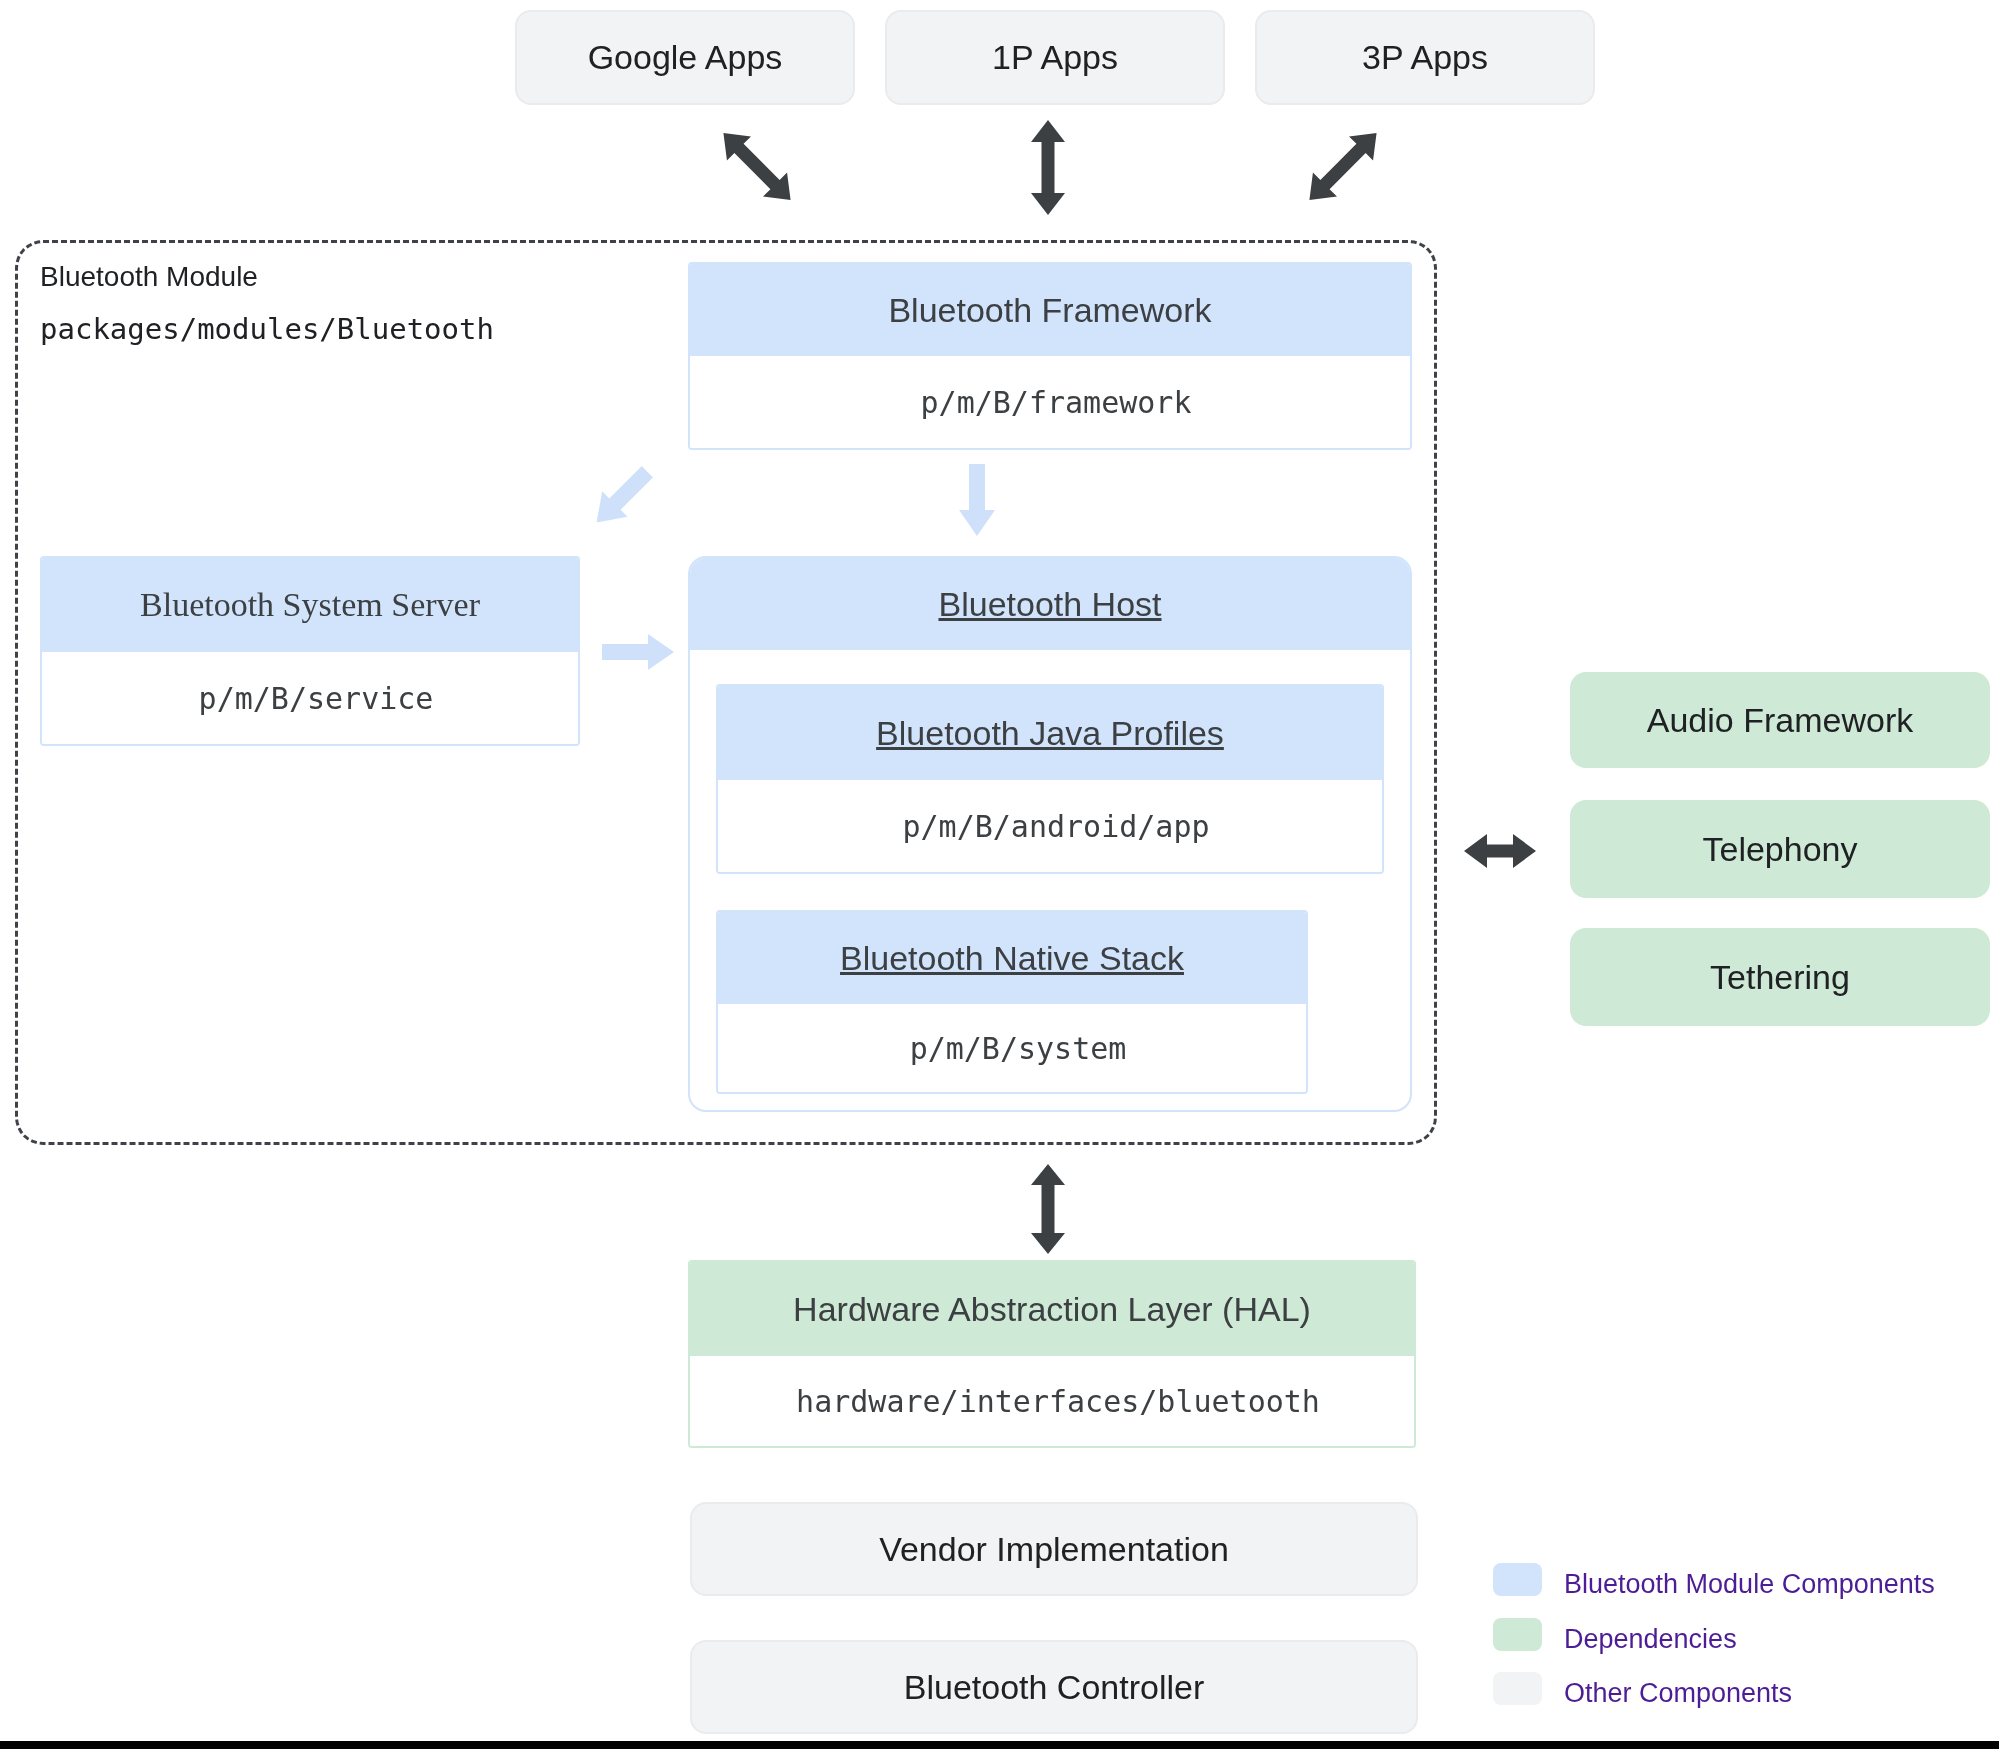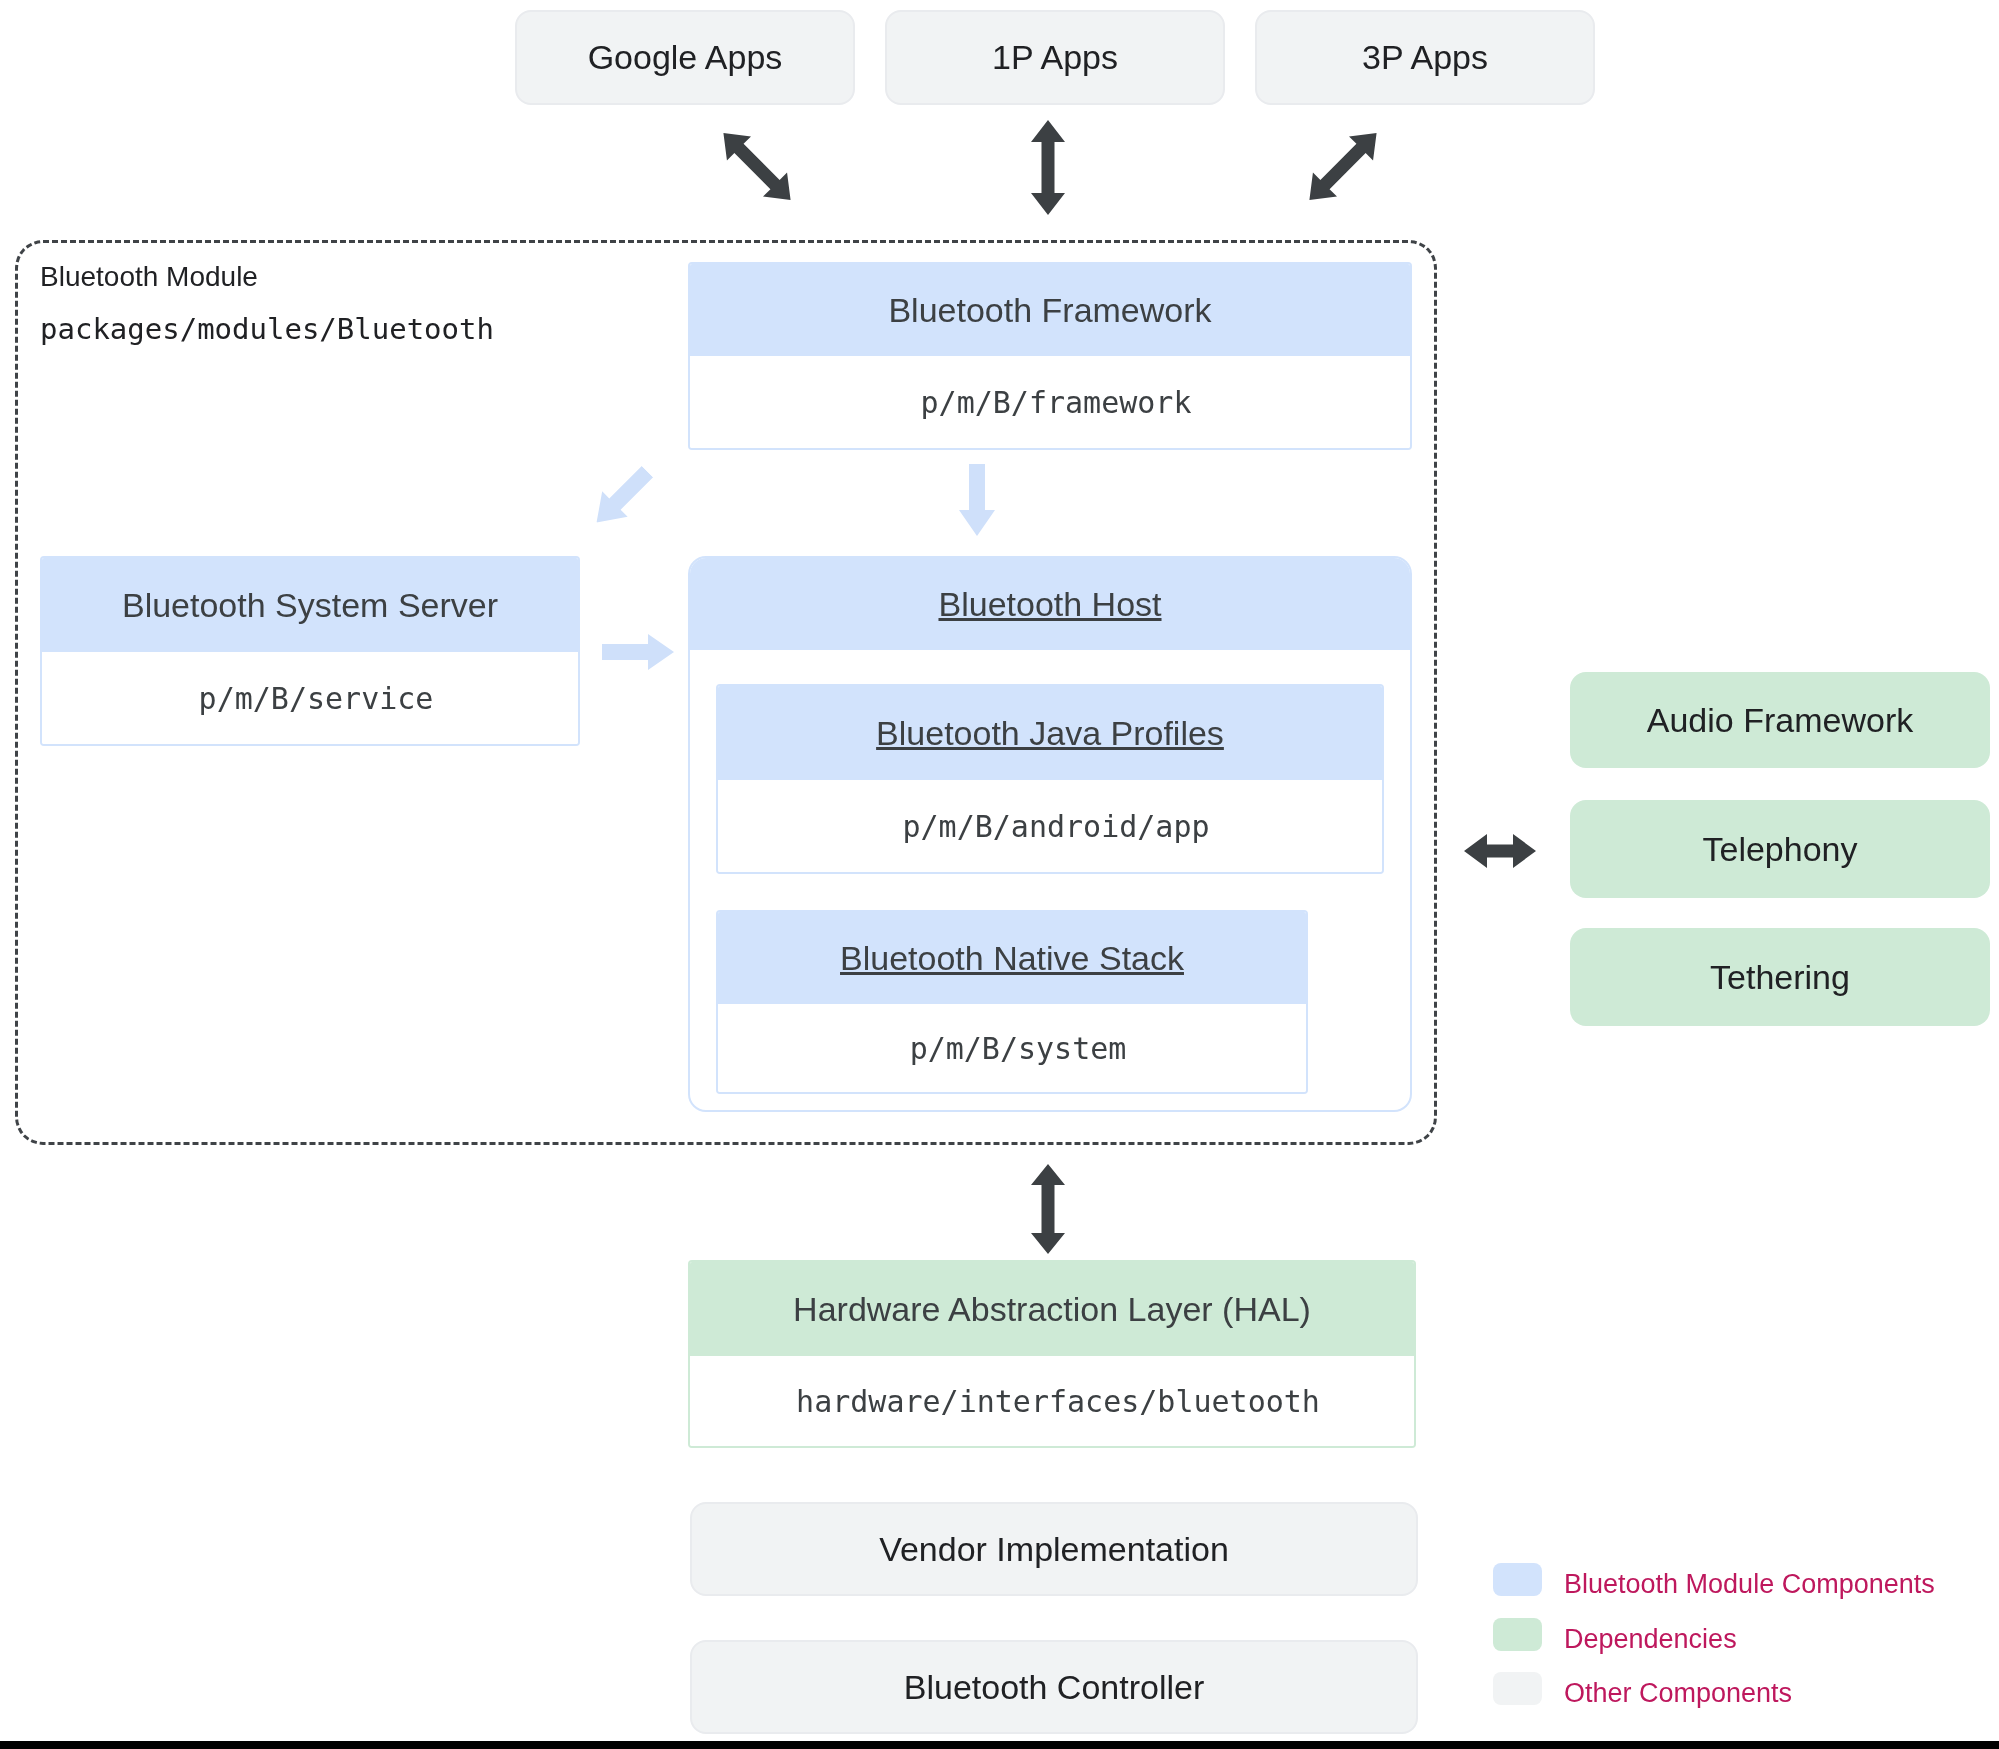--- a/index.html
+++ b/index.html
@@ -46,21 +46,21 @@
   .module-title{font-size:28px;color:#202124;line-height:1.35;}
   .module-path{font-family:"DejaVu Sans Mono", monospace;font-size:29px;color:#202124;}
   
   .dep-box{
     background:#ceead6;border-radius:16px;display:flex;align-items:center;justify-content:center;
     font-size:34px;color:#202124;
   }
   
   .legend-row{display:flex;align-items:center;}
   .legend-swatch{width:49px;height:33px;border-radius:8px;margin-right:22px;flex:0 0 auto;}
-  .legend-label{font-size:27px;color:#be185d;white-space:nowrap;margin-top:10px;}
+  .legend-label{font-size:27px;color:#4c1d95;white-space:nowrap;margin-top:10px;}
   .arrow-dark{fill:#3c4043;}
   .arrow-blue{fill:#cfe0fa;}
   #bottom-bar{left:0;top:1741px;width:1999px;height:8px;background:#000;}
 </style>
 </head>
 <body>
 
 <div id="canvas">
 
   <div class="abs plain-box" style="left:515px;top:10px;width:340px;height:95px;">
@@ -95,21 +95,21 @@
   </div>
 
   <svg class="abs" style="left:602px;top:461px;transform:rotate(45deg);" width="40" height="72" viewBox="0 0 40 72">
     <polygon class="arrow-blue" points="12,0 28,0 28,46 38,46 20,72 2,46 12,46"></polygon>
   </svg>
   <svg class="abs" style="left:957px;top:464px;" width="40" height="72" viewBox="0 0 40 72">
     <polygon class="arrow-blue" points="12,0 28,0 28,46 38,46 20,72 2,46 12,46"></polygon>
   </svg>
 
   <div class="abs twobox blue" style="left:40px;top:556px;width:540px;height:190px;">
-    <div class="hdr" style="height:94px;">
+    <div class="hdr" style="height:94px;font-family:Liberation Serif, serif;">
       <span>Bluetooth System Server</span>
     </div>
     <div class="bdy">p/m/B/service</div>
   </div>
 
   <svg class="abs" style="left:618px;top:616px;transform:rotate(-90deg);" width="40" height="72" viewBox="0 0 40 72">
     <polygon class="arrow-blue" points="12,0 28,0 28,46 38,46 20,72 2,46 12,46"></polygon>
   </svg>
 
   <div class="abs host-box" style="left:688px;top:556px;width:724px;height:556px;">

